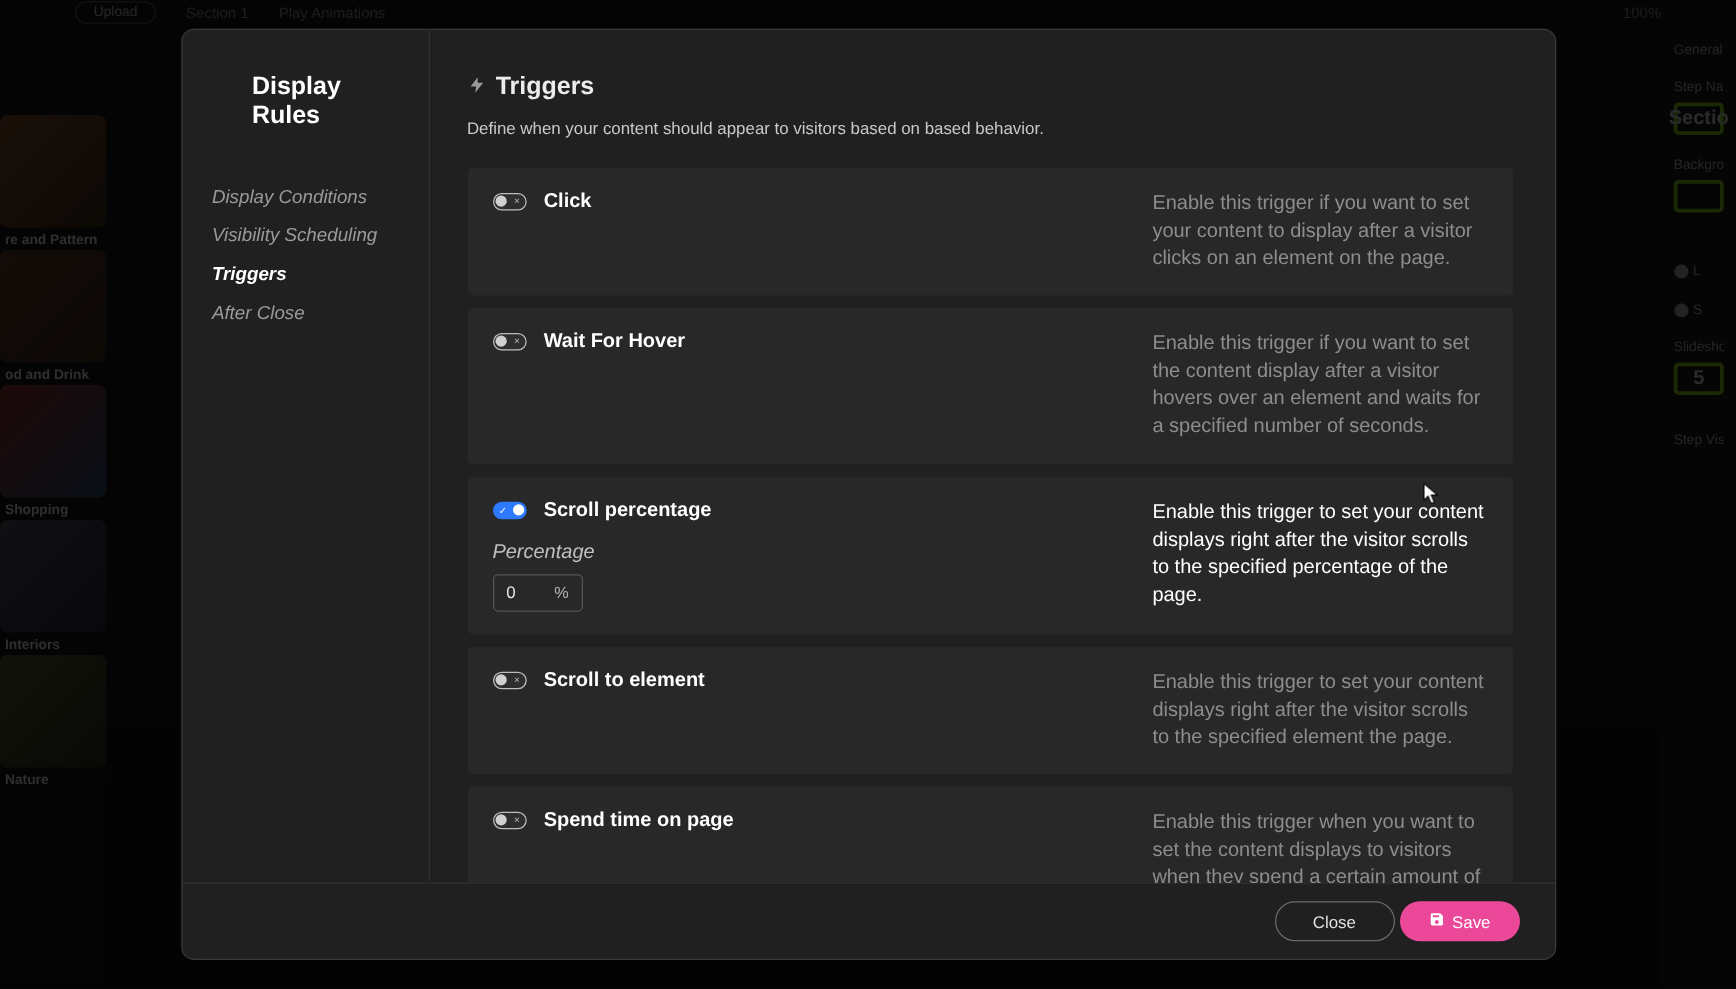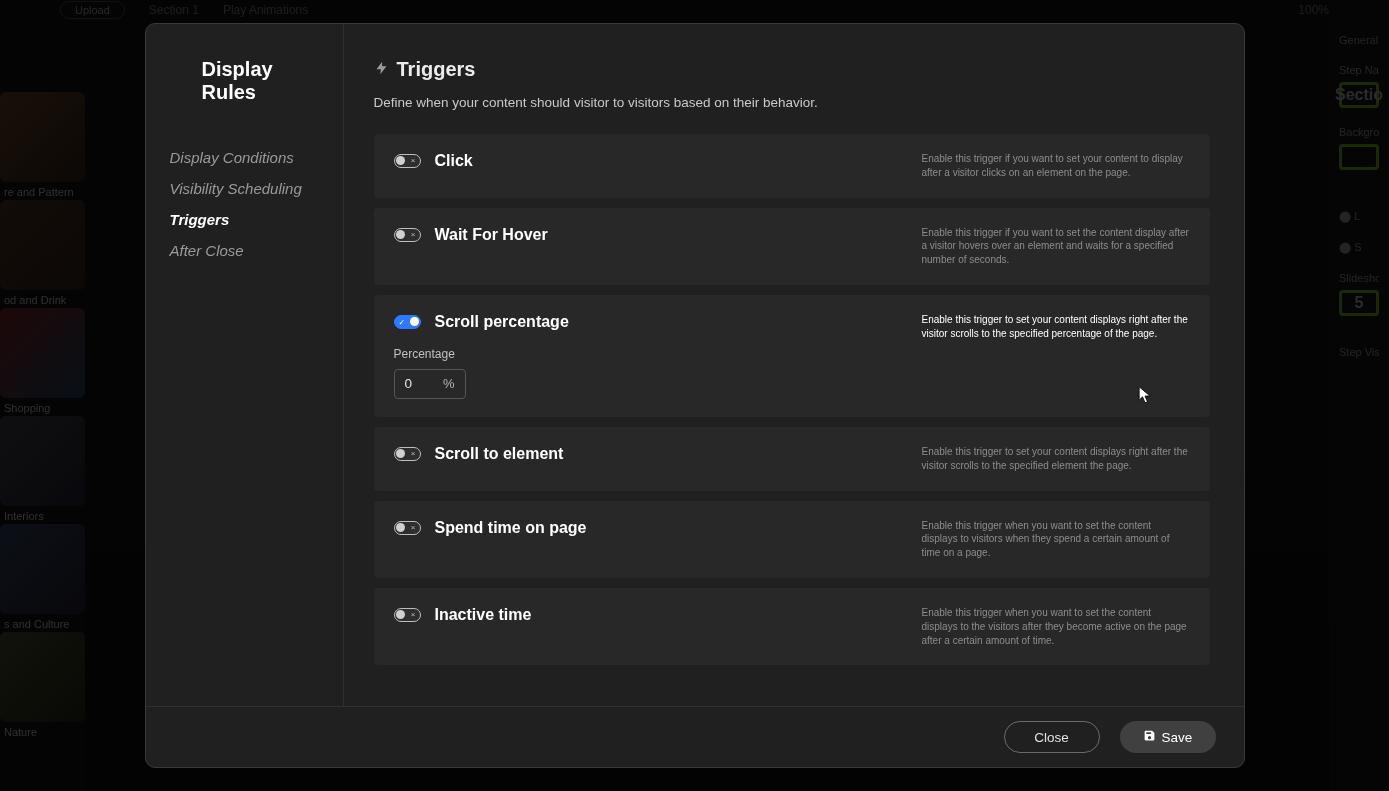--- a/index.html
+++ b/index.html
@@ -37,21 +37,21 @@
 .bg-left-thumbs {
   position: absolute; left: 0; top: 70px; bottom: 0; width: 85px;
   background: #141414; padding-top: 10px;
 }
 .bg-thumb {
   height: 90px; margin: 12px 0 18px; background: #333; border-radius: 6px;
   position: relative;
 }
 .bg-thumb span {
   position: absolute; bottom: -16px; left: 4px; font-size: 11px; color: #ddd;
-  font-weight: 400; white-space: nowrap;
+  font-weight: 700; white-space: nowrap;
 }
 
 
 .overlay {
   position: absolute; inset: 0;
   background: rgba(0,0,0,0.62);
   display: flex; align-items: center; justify-content: center;
 }
 .modal {
   width: 1100px; height: 745px;
@@ -97,21 +97,21 @@
   background: #282828;
   border-radius: 4px;
   margin-bottom: 10px;
   padding: 18px 20px;
   display: flex; gap: 30px;
 }
 .trigger-left { flex: 1; min-width: 0; }
 .trigger-row { display: flex; align-items: center; gap: 14px; }
 .trigger-title { font-size: 16px; font-weight: 600; color: #fff; }
 .trigger-desc {
-  width: 268px; font-size: 10px; line-height: 1.38; color: #8d8d8d;
+  width: 268px; font-size: 16px; line-height: 1.38; color: #8d8d8d;
 }
 .trigger-card.active .trigger-desc { color: #fff; font-weight: 500; }
 
 
 .toggle {
   width: 27px; height: 14px; border-radius: 8px;
   border: 1.5px solid #bdbdbd; background: #2e2e2e;
   position: relative; cursor: pointer; flex-shrink: 0;
 }
 .toggle .knob {
@@ -123,48 +123,48 @@
   line-height: 12px;
 }
 .toggle.on {
   background: #2d79ff; border-color: #2d79ff;
 }
 .toggle.on .knob { left: auto; right: 1px; background: #fff; }
 .toggle.on .mark { left: 4px; right: auto; color: #fff; font-size: 8px; top: 1px;}
 
 
 .subfield { margin-top: 16px; }
-.subfield-label { font-size: 12px; color: #c0c0c0; margin-bottom: 8px; }
+.subfield-label { font-size: 16px; color: #c0c0c0; margin-bottom: 8px; font-style: italic; }
 .pct-input {
   width: 72px; height: 30px; border: 1px solid #555; border-radius: 4px;
   background: transparent; display: flex; align-items: center;
   padding: 0 10px; justify-content: space-between;
 }
 .pct-input input {
   width: 30px; background: transparent; border: none; outline: none;
   color: #e6e6e6; font-size: 13.5px;
 }
 .pct-input .unit { color: #b4b4b4; font-size: 13px; }
 
 
 .footer {
   border-top: 1px solid #303030;
   padding: 14px 28px;
-  display: flex; justify-content: flex-end; gap: 20px;
+  display: flex; justify-content: flex-end; gap: 4px;
 }
 .btn {
   height: 32px; border-radius: 16px; display: flex; align-items: center;
   justify-content: center; font-size: 13.5px; cursor: pointer; gap: 6px;
   padding: 0 24px;
 }
 .btn-close {
   border: 1px solid #6a6a6a; background: transparent; color: #e0e0e0; width: 96px;
 }
 .btn-save {
-  background: #404040; color: #fff; border: none; width: 96px;
+  background: #ec4899; color: #fff; border: none; width: 96px;
 }
 .btn-save .save-icon { font-size: 12px; }
 
 
 .cursor {
   position: absolute;
   pointer-events: none;
   width: 14px; height: 20px;
 }
 .cursor svg { display:block; }
@@ -184,23 +184,20 @@
         <span>re and Pattern</span>
       </div>
     <div class="bg-thumb" style="background:linear-gradient(135deg,#5a3a2a,#3a2a1a)">
         <span>od and Drink</span>
       </div>
     <div class="bg-thumb" style="background:linear-gradient(135deg,#8a2a2a,#2a4a6a)">
         <span>Shopping</span>
       </div>
     <div class="bg-thumb" style="background:linear-gradient(135deg,#4a4a5a,#2a2a3a)">
         <span>Interiors</span>
-      </div>
-    <div class="bg-thumb" style="background:linear-gradient(135deg,#3a4a6a,#2a2a3a)">
-        <span>s and Culture</span>
       </div>
     <div class="bg-thumb" style="background:linear-gradient(135deg,#5a5a3a,#2a2a1a)">
         <span>Nature</span>
       </div>
   </div>
   <div class="bg-right-panel">
     <div class="rp-label">General</div>
     <div class="rp-label">Step Na</div>
     <div class="rp-box">Sectio</div>
     <div class="rp-label">Backgro</div>
@@ -227,21 +224,21 @@
 
       <div class="main">
         <div class="main-header">
           <span class="bolt">
             <svg width="15" height="20" viewBox="0 0 24 24" fill="#9a9a9a">
                 <path d="M13 2 L4 14 H11 L10 22 L20 9 H13 Z"></path>
               </svg>
           </span>
           <h3>Triggers</h3>
         </div>
-        <p class="intro">Define when your content should visitor to visitors based on their behavior.</p>
+        <p class="intro">Define when your content should appear to visitors based on based behavior.</p>
 
         <div class="triggers-scroll">
 
           <div class="trigger-card">
             <div class="trigger-left">
               <div class="trigger-row">
                 <div class="toggle">
                     <div class="knob"></div>
                     <div class="mark">×</div>
                   </div>

